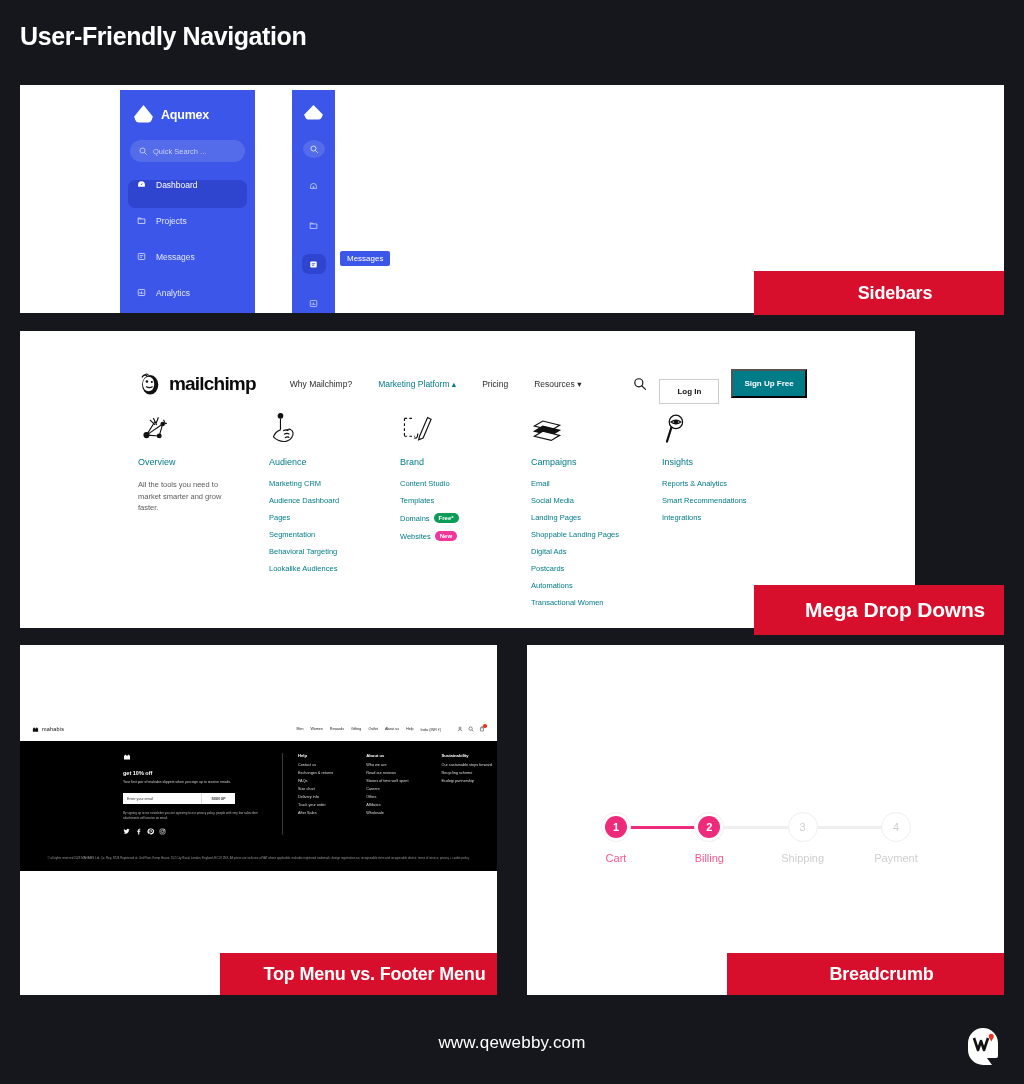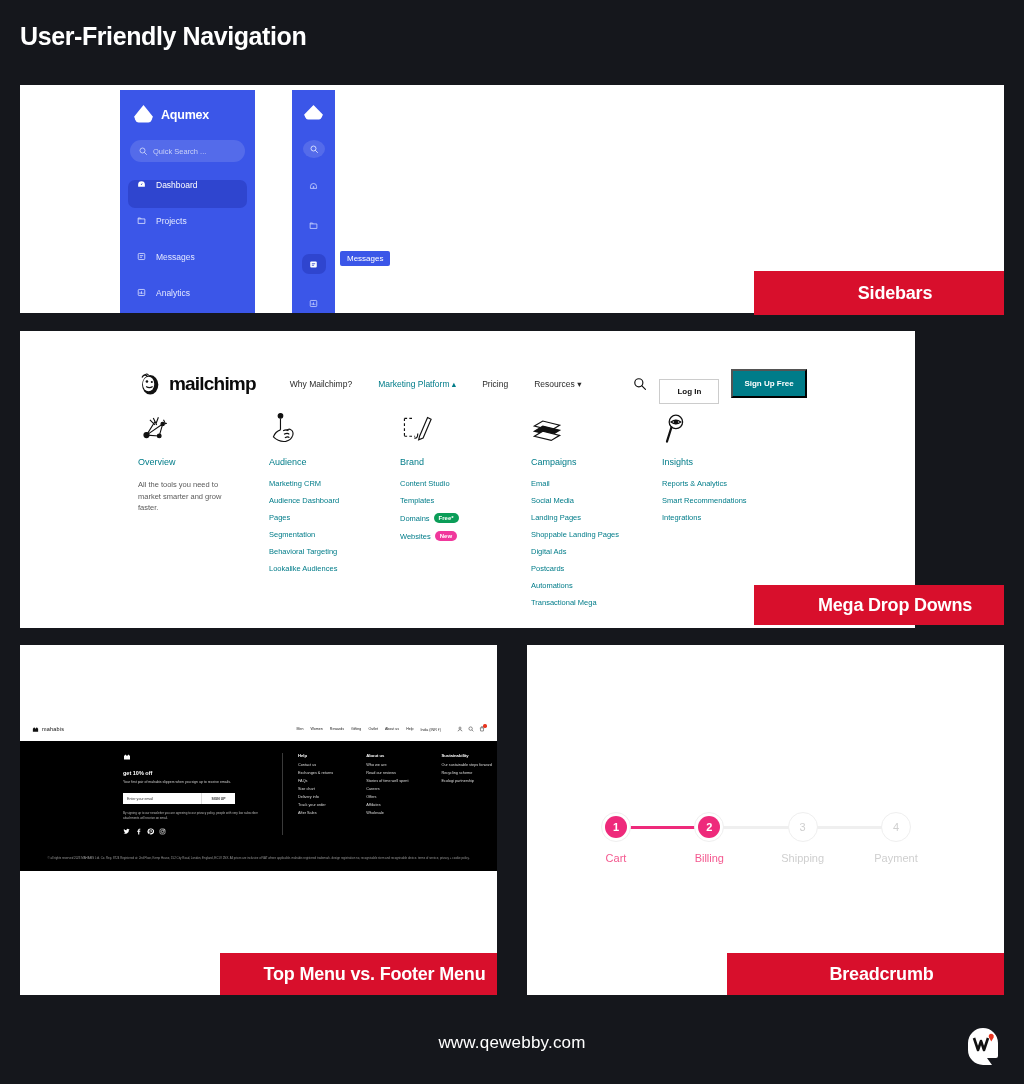--- a/index.html
+++ b/index.html
@@ -25,21 +25,21 @@
   #card-topmenu  { left: 20px; top: 645px; width: 477px; height: 350px; }
   #card-bread    { left: 527px; top: 645px; width: 477px; height: 350px; }
 
   
   .ribbon {
     position: absolute; background: #d80f2c; color: #fff;
     font-weight: bold; display: flex; align-items: center;
     justify-content: center; letter-spacing: -0.2px; padding-left: 32px;
   }
   #ribbon-sidebars { left: 754px; top: 271px; width: 250px; height: 44px; font-size: 18px; }
-  #ribbon-mega     { left: 754px; top: 585px; width: 250px; height: 40px; font-size: 18px; }
+  #ribbon-mega     { left: 754px; top: 585px; width: 250px; height: 50px; font-size: 21px; }
   #ribbon-topmenu  { left: 220px; top: 953px; width: 277px; height: 42px; font-size: 18px; }
   #ribbon-bread    { left: 727px; top: 953px; width: 277px; height: 42px; font-size: 18px; }
 
   
   .sb-full {
     position: absolute; left: 100px; top: 5px; width: 135px; height: 223px;
     background: #3b56e8; padding: 0;
   }
   .sb-brand { display: flex; align-items: center; gap: 8px; padding: 15px 0 0 14px; }
   .sb-logo-drop {
@@ -441,21 +441,21 @@
           <li>
               <span>Digital Ads</span>
             </li>
           <li>
               <span>Postcards</span>
             </li>
           <li>
               <span>Automations</span>
             </li>
           <li>
-              <span>Transactional Mega</span>
+              <span>Transactional Women</span>
             </li>
         </ul>
       </div>
 
       <div class="mc-col">
         <div class="mc-col-icon">
           <svg width="26" height="34" viewBox="0 0 28 38" fill="none" stroke="#111" stroke-width="1.4">
             <circle cx="15" cy="10" r="7.5"></circle>
             <path d="M9.5 10 q5.5-4 11 0 q-5.5 4 -11 0z" fill="#fff"></path>
             <circle cx="15" cy="10" r="1.8" fill="#111"></circle>

